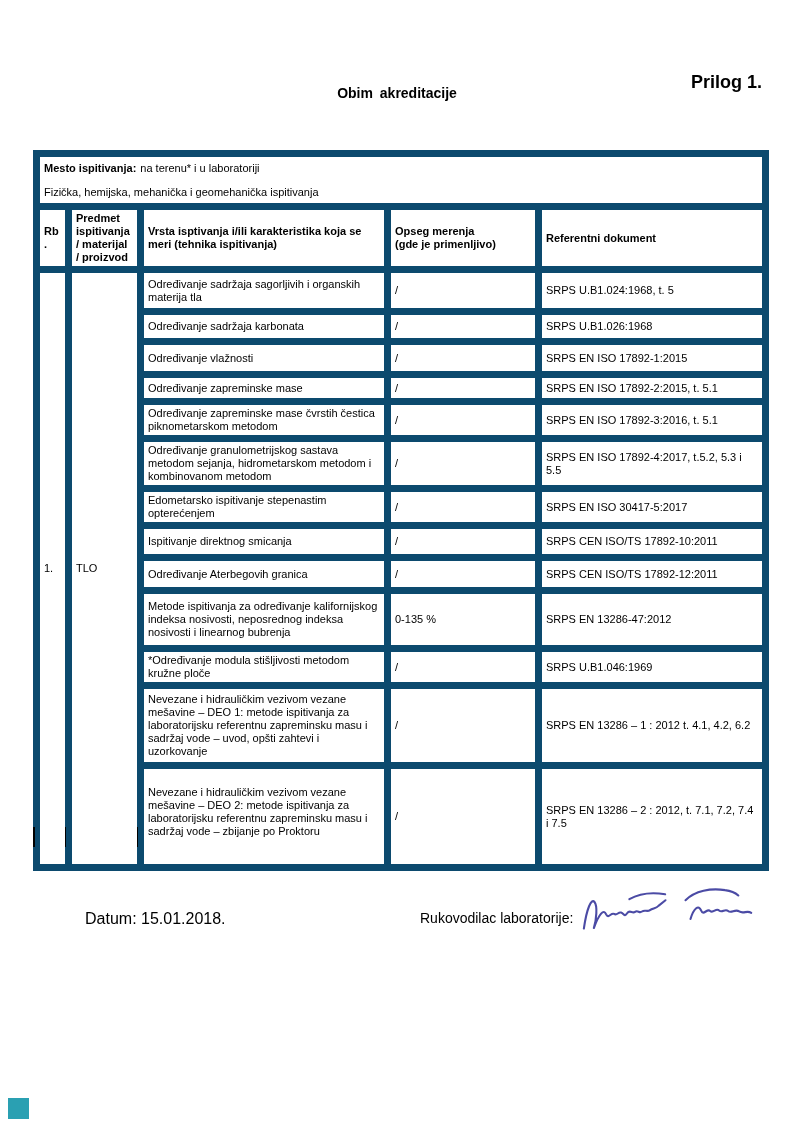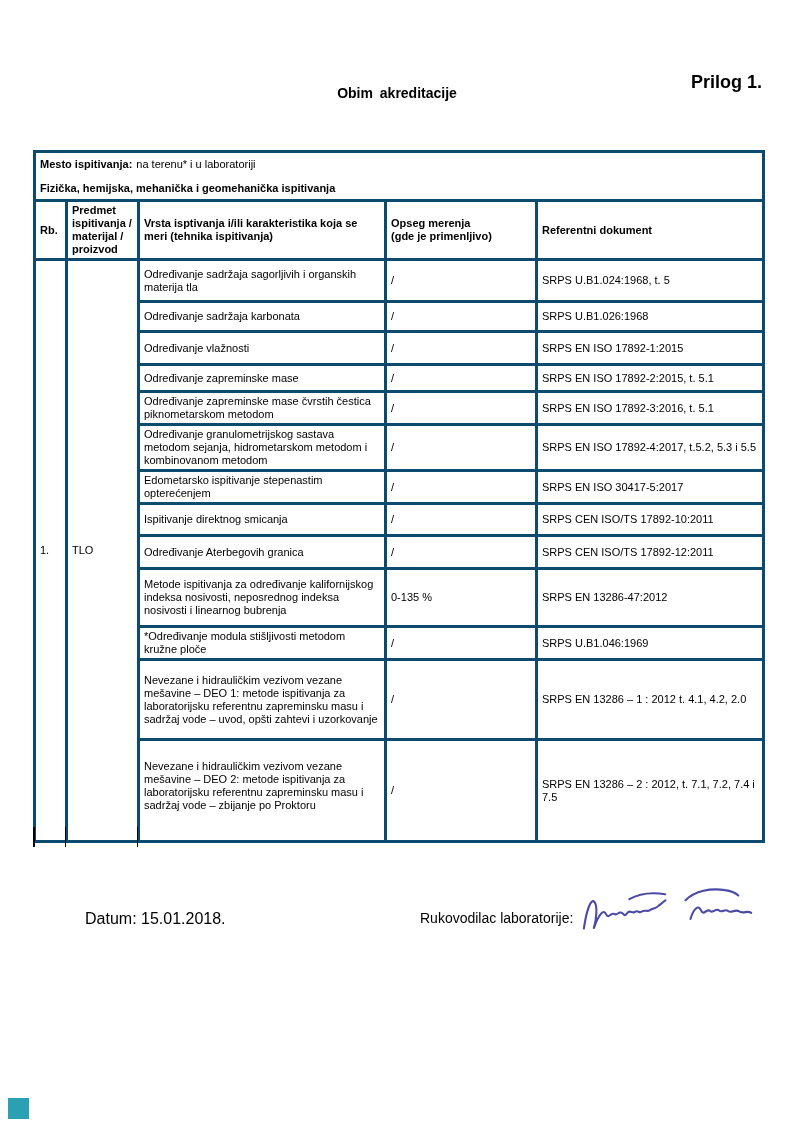--- a/index.html
+++ b/index.html
@@ -11,29 +11,29 @@
   .annex { position:absolute; top:72px; right:32px; font-size:18px; font-weight:bold; }
   .doc-title { position:absolute; top:85px; left:0; width:794px; text-align:center;
                font-size:14px; font-weight:bold; word-spacing:3px; }
 
   table.scope {
     position:absolute; left:33px; top:150px; width:729px;
     border-collapse:collapse; table-layout:fixed;
     border:2px solid #000;
   }
   table.scope td, table.scope th {
-    border:3px solid #0c4a6e; font-size:11px; line-height:13px;
+    border:7px solid #0c4a6e; font-size:11px; line-height:13px;
     padding:2px 5px 2px 4px; vertical-align:middle; text-align:left;
     font-weight:normal; overflow:hidden; word-wrap:break-word;
   }
   tr.band td { border-bottom:1px solid #000; padding:5px 5px 4px 4px; }
   .band-line1 { margin-bottom:11px; }
   .band-label { font-weight:bold; }
   .band-value { margin-left:4px; }
-  .band-line2 { font-weight:bold; }
+  .band-line2 { font-weight:normal; }
   tr.hdr th { font-weight:bold; border-bottom:2px solid #000; }
   th.center, td.center { text-align:center; }
   th.prewrap { white-space:pre-line; }
   td.groupcell { vertical-align:middle; }
   .tail-line { position:absolute; background:#000; }
   .footer-date { position:absolute; left:85px; top:910px; font-size:16px; }
   .footer-sign { position:absolute; left:420px; top:910px; font-size:14px; }
   .signature { position:absolute; left:578px; top:884px; transform:rotate(-3deg); }
   .corner-mark { position:absolute; left:8px; top:1098px; width:21px; height:21px; }
 </style>
@@ -121,21 +121,21 @@
       <td>SRPS EN 13286-47:2012</td>
     </tr>
     <tr style="height:32px">
       <td>*Određivanje modula stišljivosti metodom kružne ploče</td>
       <td class="center">/</td>
       <td>SRPS U.B1.046:1969</td>
     </tr>
     <tr style="height:80px">
       <td>Nevezane i hidrauličkim vezivom vezane mešavine – DEO 1: metode ispitivanja za laboratorijsku referentnu zapreminsku masu i sadržaj vode – uvod, opšti zahtevi i uzorkovanje</td>
       <td class="center">/</td>
-      <td>SRPS EN 13286 – 1 : 2012 t. 4.1, 4.2, 2.0</td>
+      <td>SRPS EN 13286 – 1 : 2012 t. 4.1, 4.2, 6.2</td>
     </tr>
     <tr style="height:102px">
       <td style="vertical-align:middle; padding-bottom:12px">Nevezane i hidrauličkim vezivom vezane mešavine – DEO 2: metode ispitivanja za laboratorijsku referentnu zapreminsku masu i sadržaj vode – zbijanje po Proktoru</td>
       <td class="center">/</td>
       <td>SRPS EN 13286 – 2 : 2012, t. 7.1, 7.2, 7.4 i 7.5</td>
     </tr>
   </tbody>
 </table>
 
 <div class="tail-line" style="left:33px; top:827px; width:2px; height:20px;"></div>

